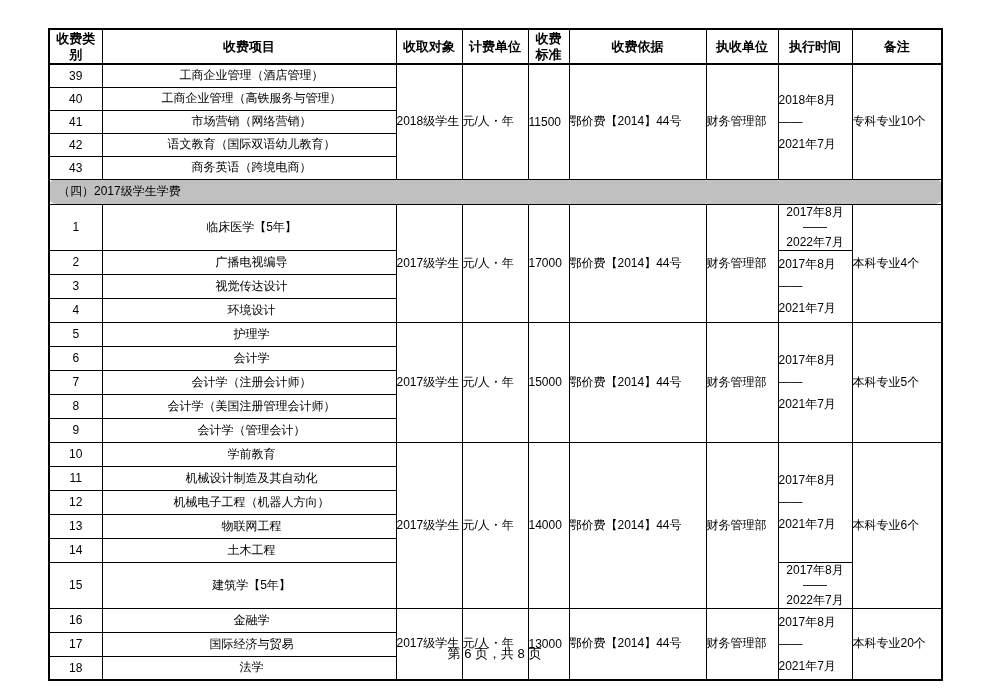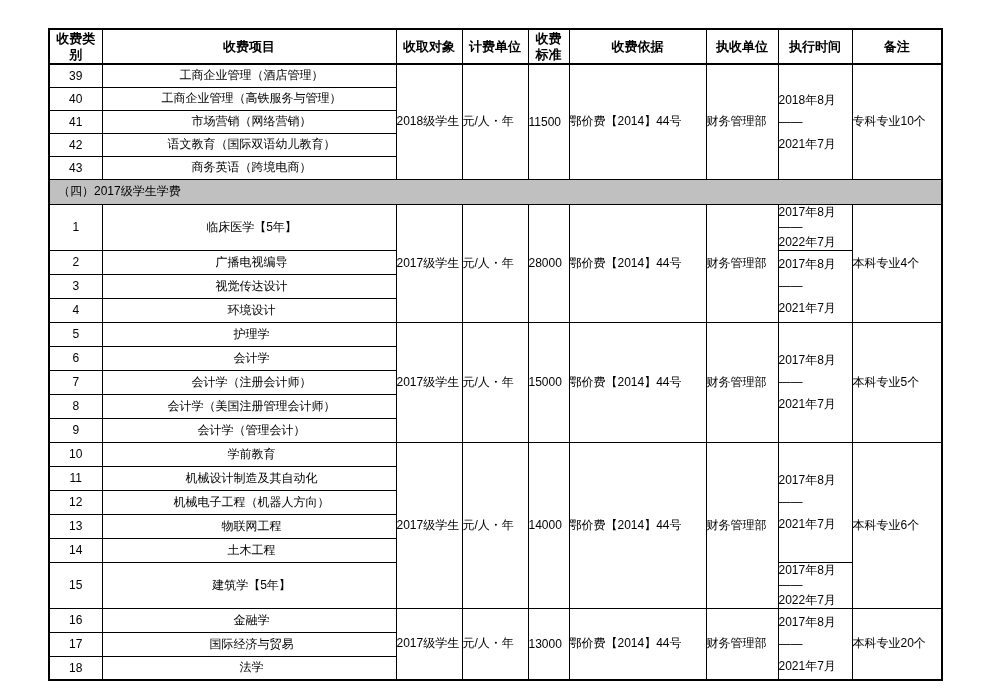--- a/index.html
+++ b/index.html
@@ -22,23 +22,23 @@
   }
   .fee-table td { font-size:12px; }
   .rhead { height:35px;margin-left:28px; }
   .r23 { height:23px;padding-left:36px; }
   .r24 { height:24px; }
   .r25 { height:25px; }
   .num { text-align:center; font-size:11px; }
   .item { text-align:center; padding-left:5px; }
   .c { text-align:left; }
   .period { text-align:left; white-space:pre-line; line-height:1.85; }
-  .period-sm { text-align:left; white-space:pre-line; font-size:9px; line-height:1.25; }
+  .period-sm { text-align:center; white-space:pre-line; font-size:9px; line-height:1.25; }
   .section-row td {
-    background:#c0c0c0; text-align:left; padding-left:8px; font-size:12px;
+    background:#c0c0c0; text-align:left; padding-left:8px; font-size:12px;border-radius:7px;
   }
   .footer {
     position:absolute; left:0; top:645px; width:989px;
     text-align:center; font-size:13px;
   }
 </style>
 </head>
 <body>
 
 <div class="page">
@@ -101,21 +101,21 @@
 
   <tr class="r25 section-row">
     <td colspan="9">（四）2017级学生学费</td>
   </tr>
 
   <tr class="r24">
     <td class="num">1</td>
     <td class="item">临床医学【5年】</td>
     <td class="c" rowspan="4">2017级学生</td>
     <td class="c" rowspan="4">元/人・年</td>
-    <td class="c num" rowspan="4">28000</td>
+    <td class="c num" rowspan="4">17000</td>
     <td class="c" rowspan="4">鄂价费【2014】44号</td>
     <td class="c" rowspan="4">财务管理部</td>
     <td class="period-sm">2017年8月——
 2022年7月</td>
     <td class="c" rowspan="4">本科专业4个</td>
   </tr>
   <tr class="r24">
     <td class="num">2</td>
     <td class="item">广播电视编导</td>
     <td class="period" rowspan="3">2017年8月
@@ -214,14 +214,15 @@
     <td class="num">17</td>
     <td class="item">国际经济与贸易</td>
   </tr>
   <tr class="r24">
     <td class="num">18</td>
     <td class="item">法学</td>
   </tr>
 </tbody>
     </table>
 
+<div class="footer">第 6 页，共 8 页</div>
 
 </div>
 
 </body></html>

